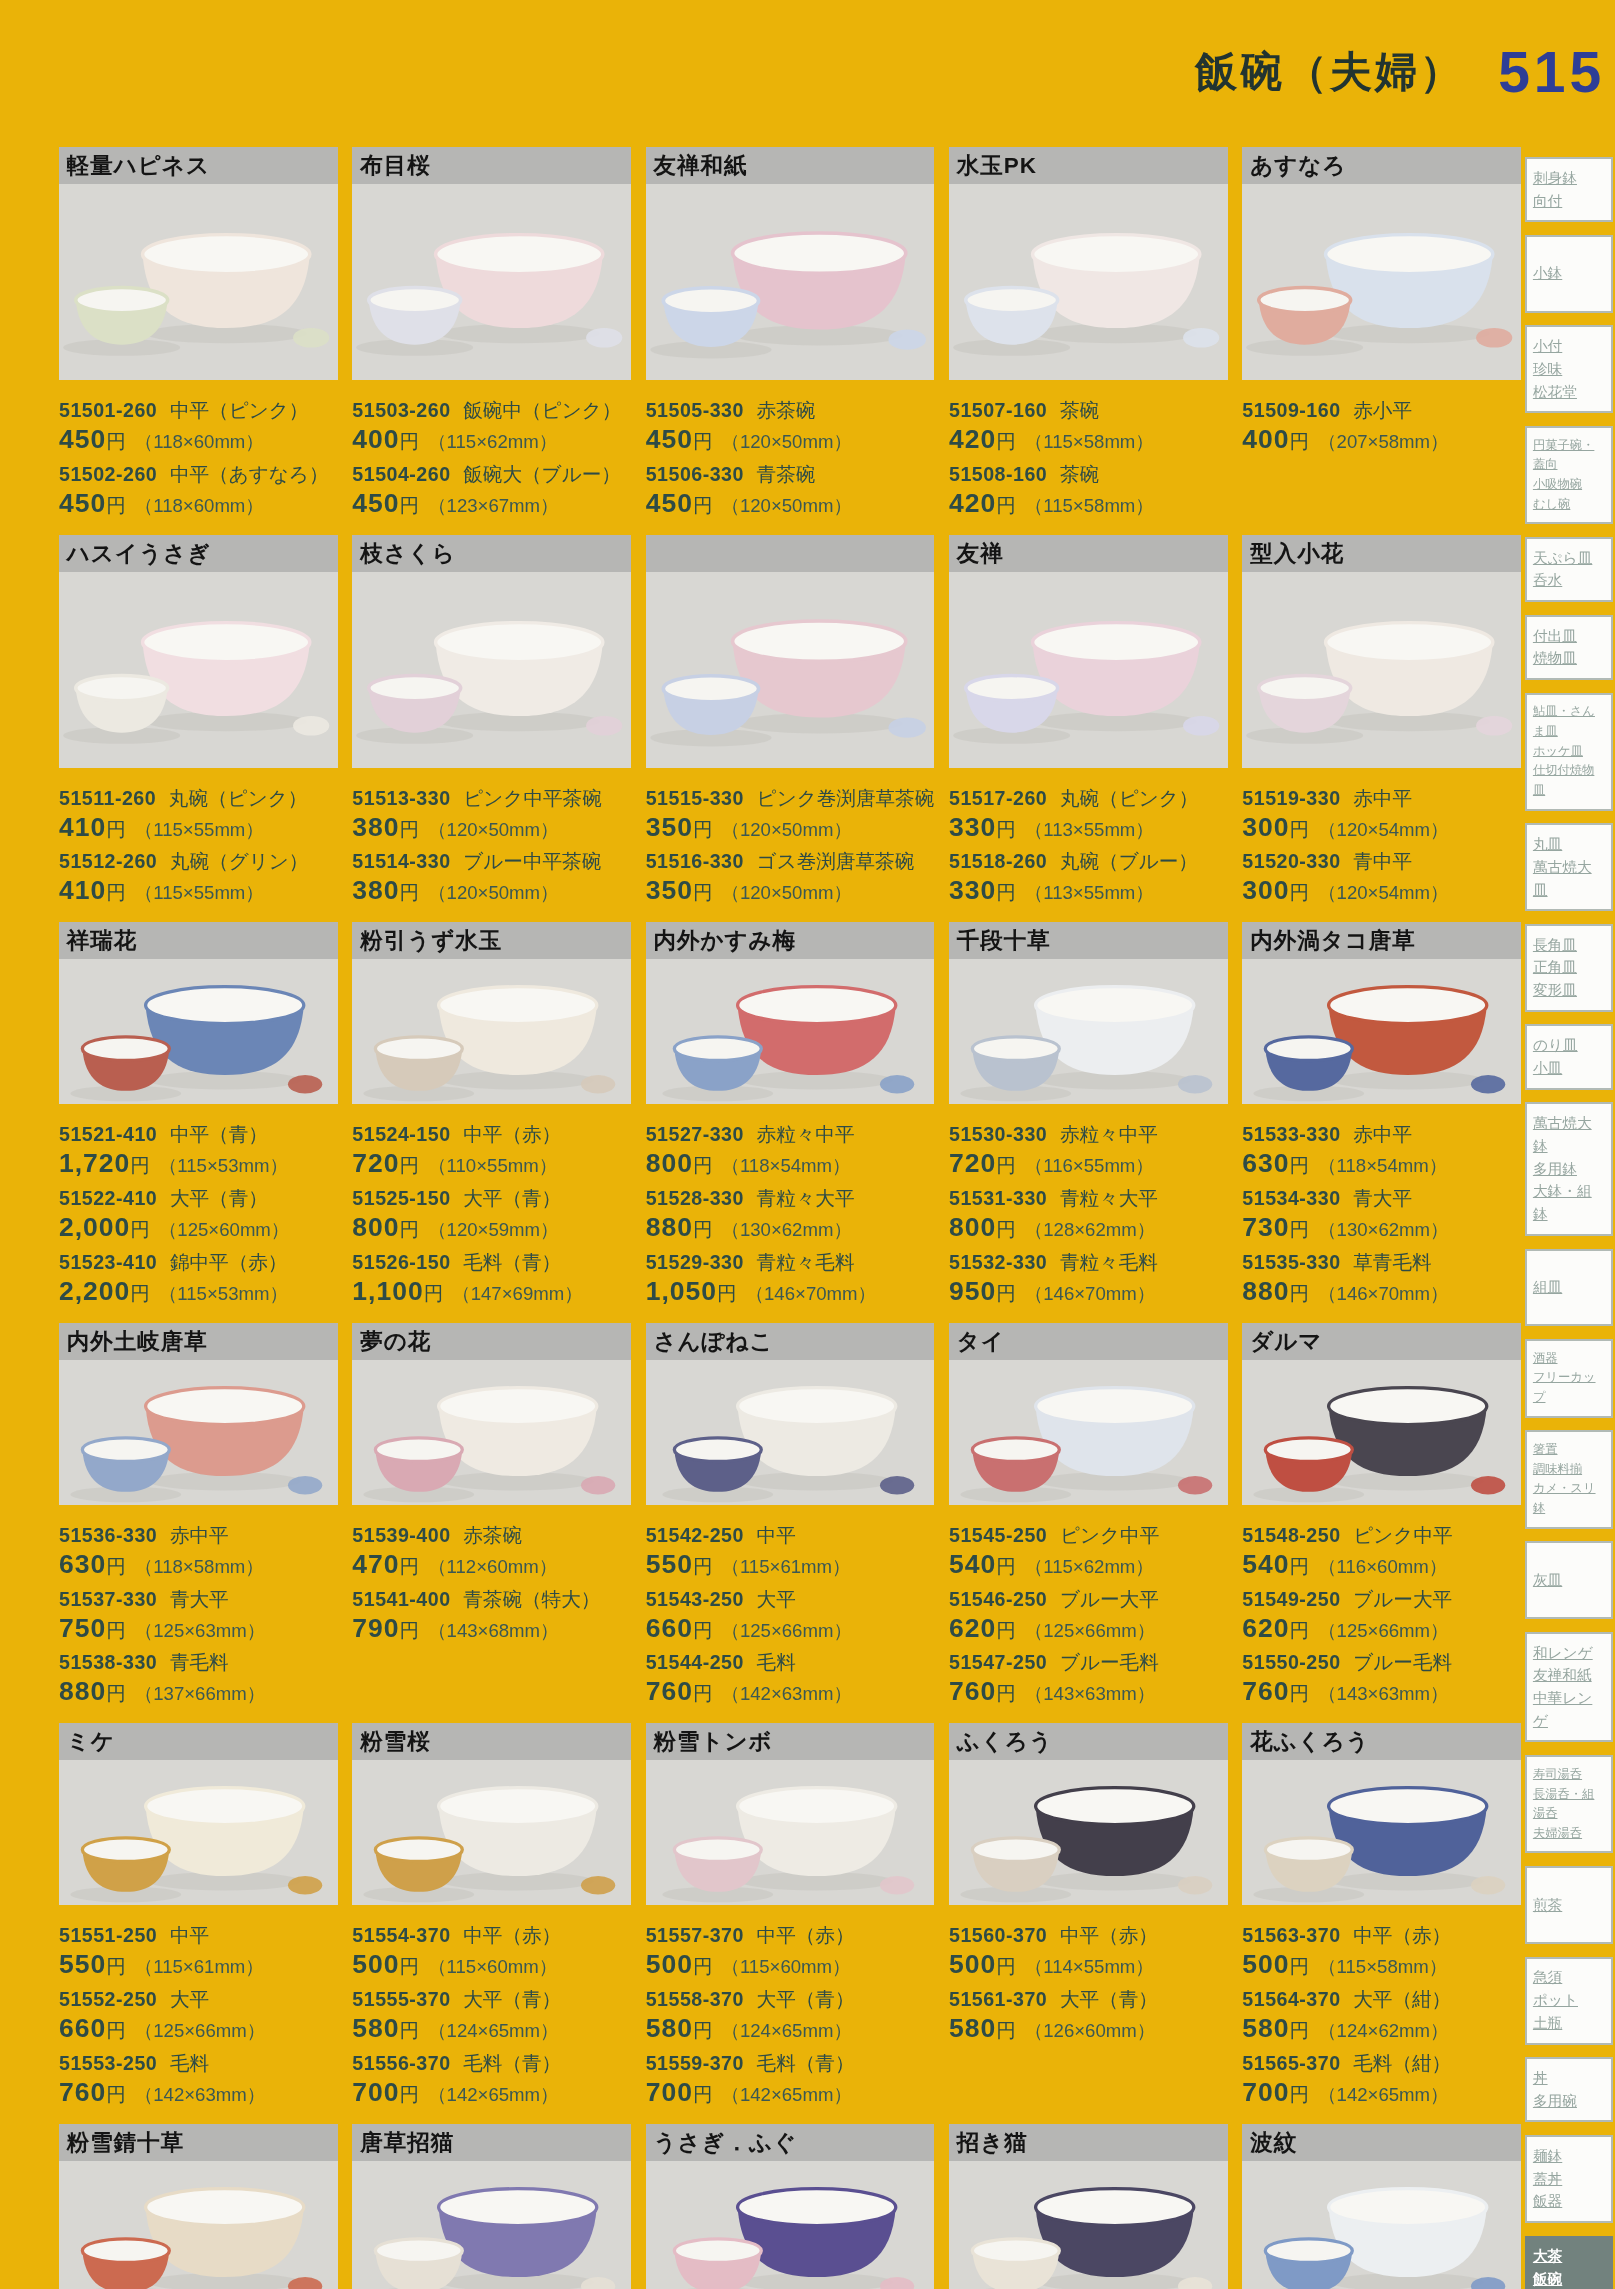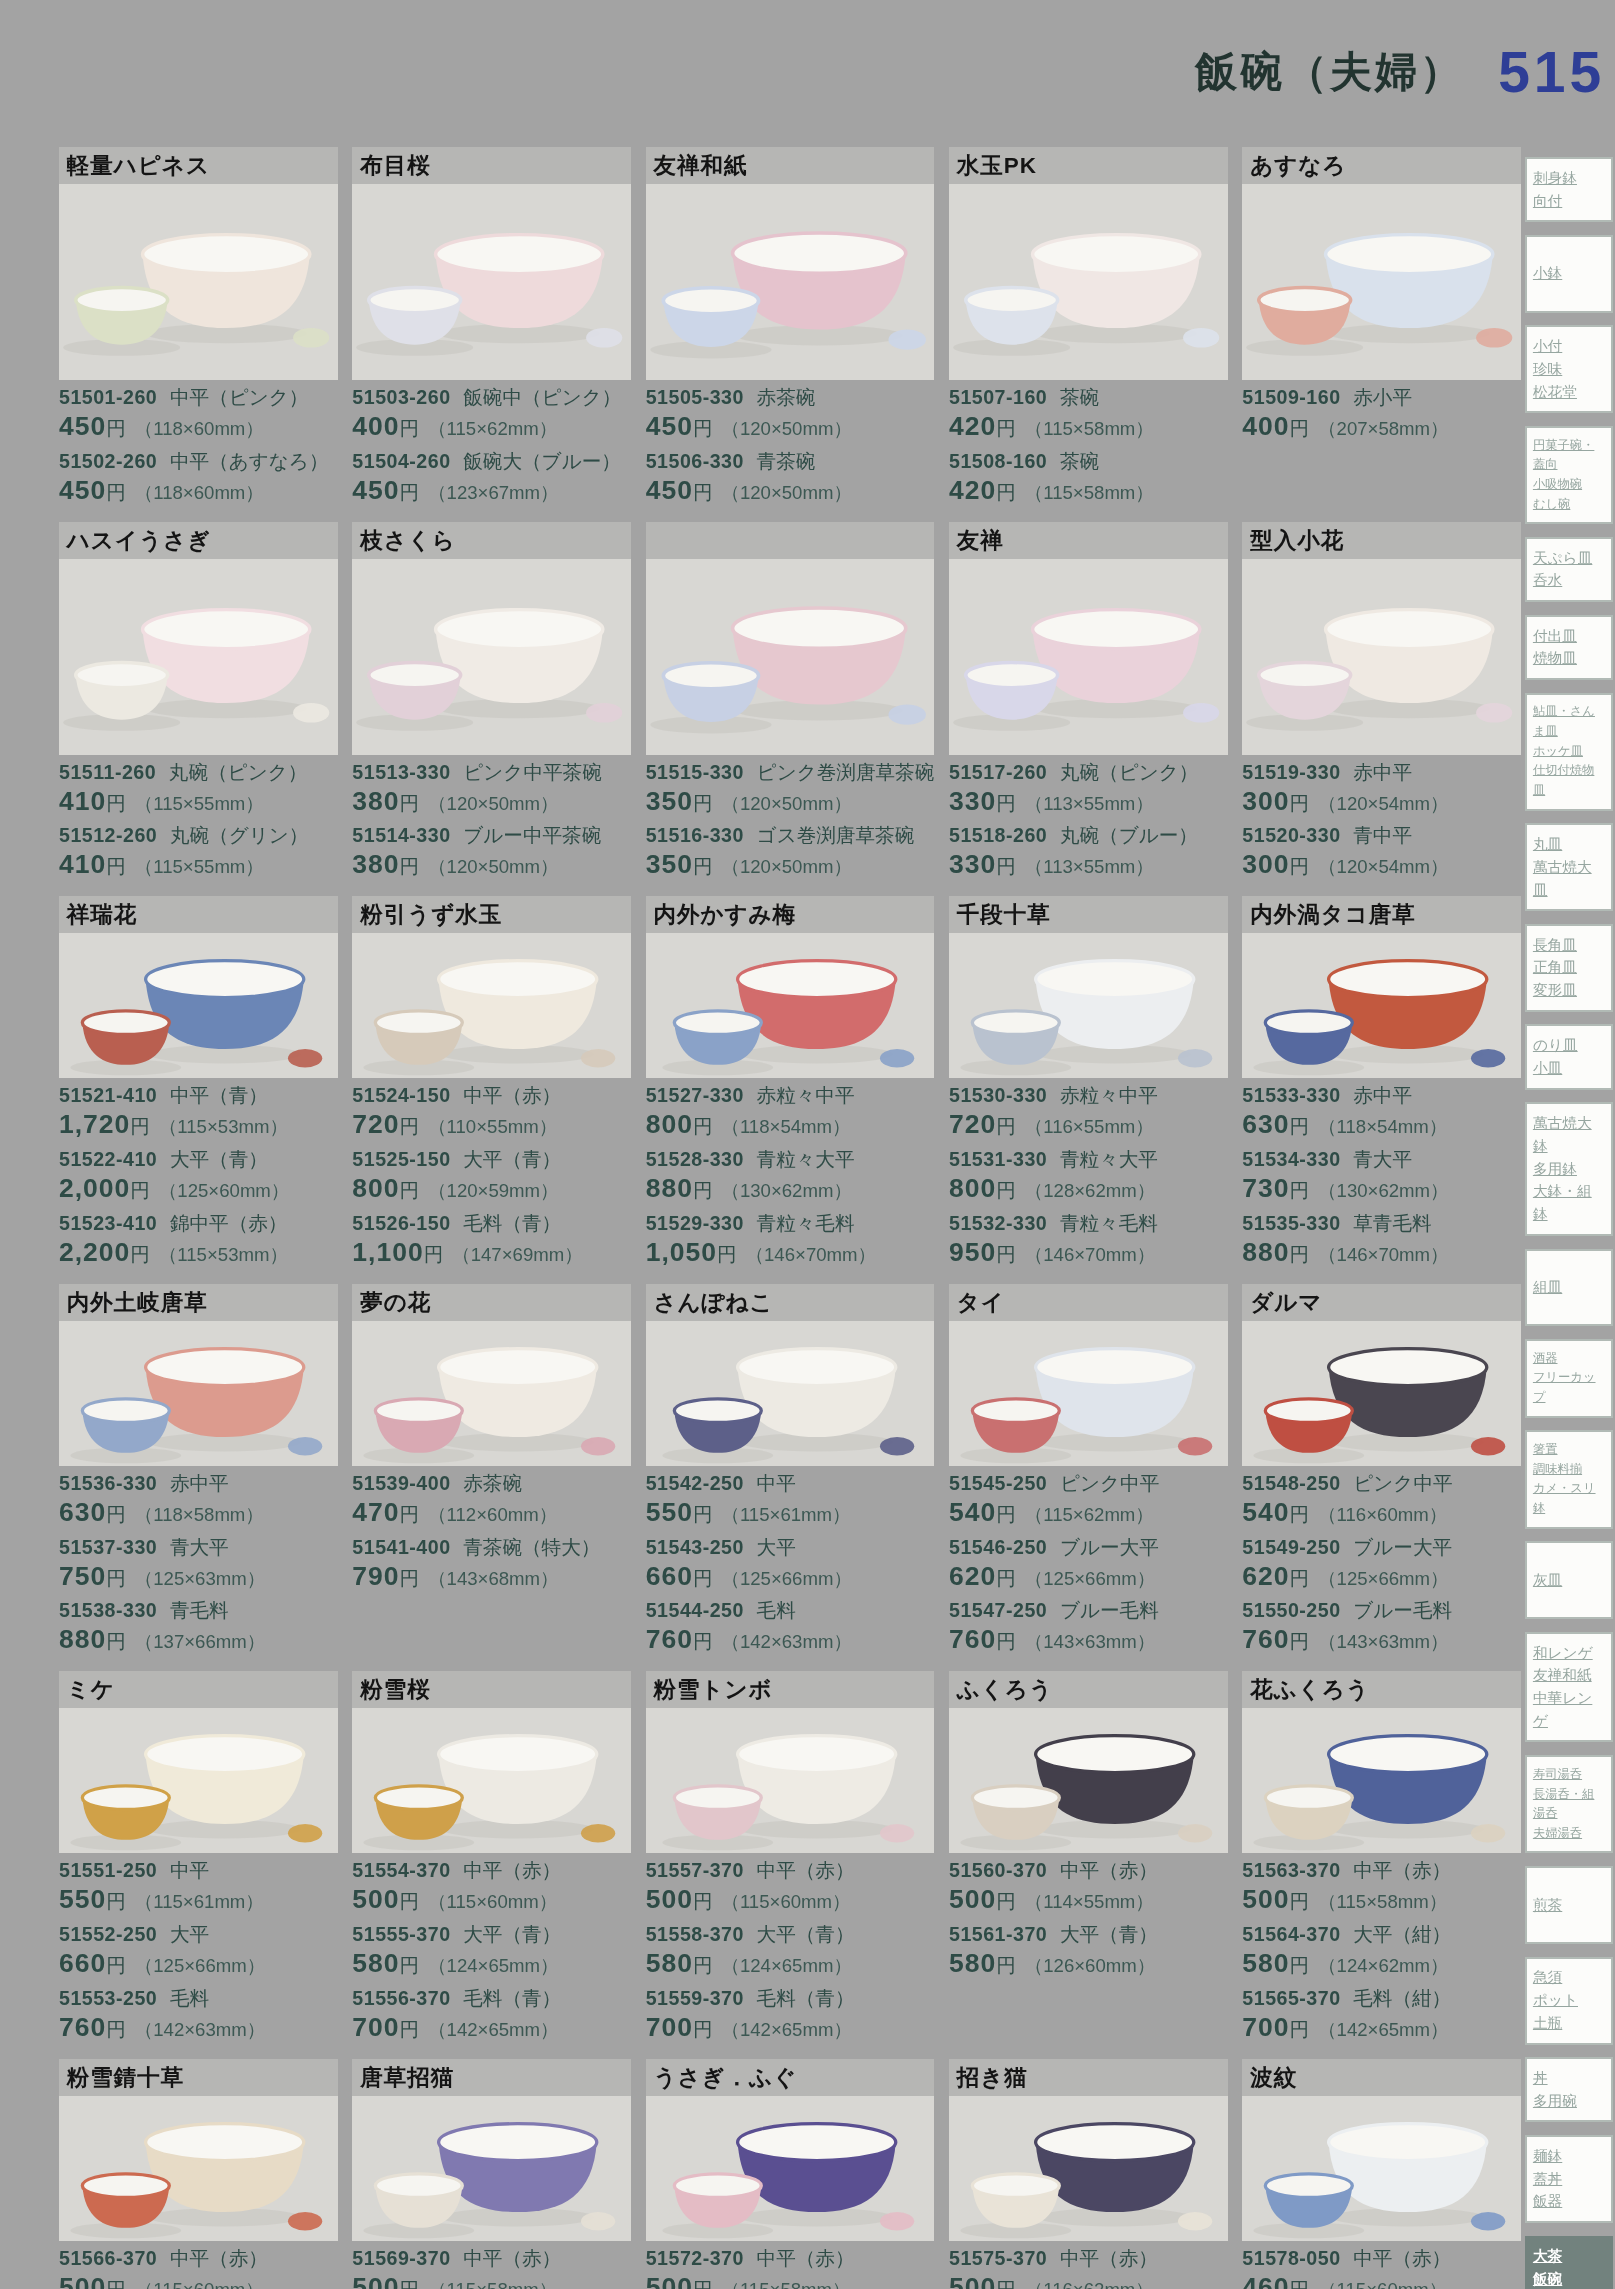--- a/index.html
+++ b/index.html
@@ -1,34 +1,34 @@
 <!DOCTYPE html>
 <html><head>
 <meta charset="utf-8">
 <style>
   html,body{margin:0;padding:0;}
   body{font-family:"Liberation Sans","DejaVu Sans",sans-serif;background:#e8e8e6;}
-  .page{position:relative;width:1615px;height:2290px;background:#a3a3a3;overflow:hidden;}
+  .page{position:relative;width:1615px;height:2290px;background:#eab308;overflow:hidden;}
 
   
   .header{position:absolute;top:39px;left:0;width:1605px;text-align:right;white-space:nowrap;}
   .htitle{font-size:42px;font-weight:bold;color:#223430;letter-spacing:2.9px;vertical-align:baseline;}
   .hpage{font-size:57px;font-weight:bold;color:#2e3e96;margin-left:29px;vertical-align:-5.9px;letter-spacing:3.9px;}
 
   
   .catalog-grid{position:absolute;left:59px;top:147px;width:1462px;display:grid;
     grid-template-columns:repeat(5,1fr);column-gap:14.7px;row-gap:9.8px;}
   .cell{overflow:visible;}
   .cell-title{height:37px;background:#b6b6b4;color:#141414;font-weight:bold;font-size:22.5px;
     line-height:37px;padding:0 7.8px;letter-spacing:1px;white-space:nowrap;overflow:hidden;}
   .cell-photo{background:#d8d7d3;position:relative;overflow:hidden;}
   .cell.two .cell-photo{height:196px;}
   .cell.three .cell-photo{height:145px;}
   .cell-photo svg{width:100%;height:100%;display:block;}
-  .cell-products{padding-top:4px;}
+  .cell-products{padding-top:17px;}
   .product{margin-bottom:5.9px;}
   .line1{font-size:19.6px;color:#2e4b46;white-space:nowrap;}
   .code{font-weight:bold;margin-right:12.7px;letter-spacing:0.5px;}
   .pname{font-weight:normal;}
   .line2{font-size:18.6px;color:#2e4b46;white-space:nowrap;}
   .price{font-size:26.5px;font-weight:bold;letter-spacing:1px;}
   .yen{font-size:19.6px;}
   .psize{margin-left:8.8px;font-size:18.6px;color:#3c5853;letter-spacing:0;}
 
   

